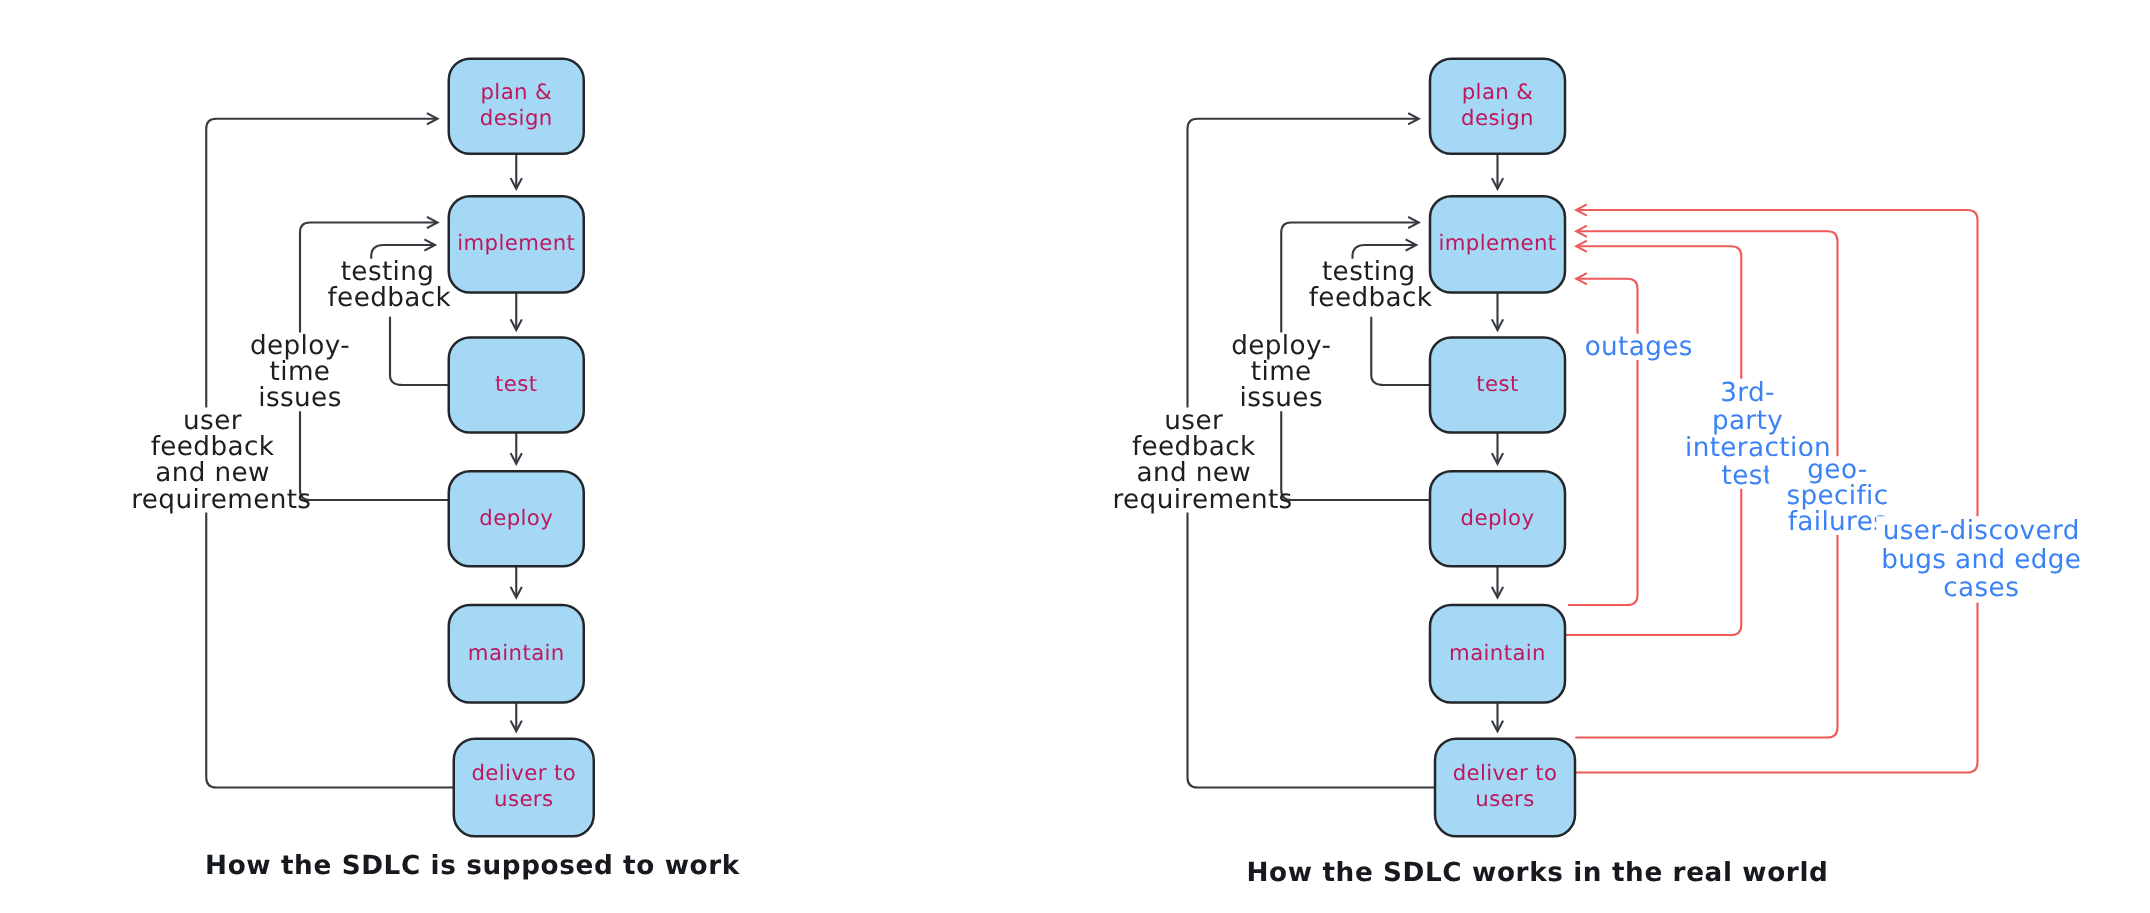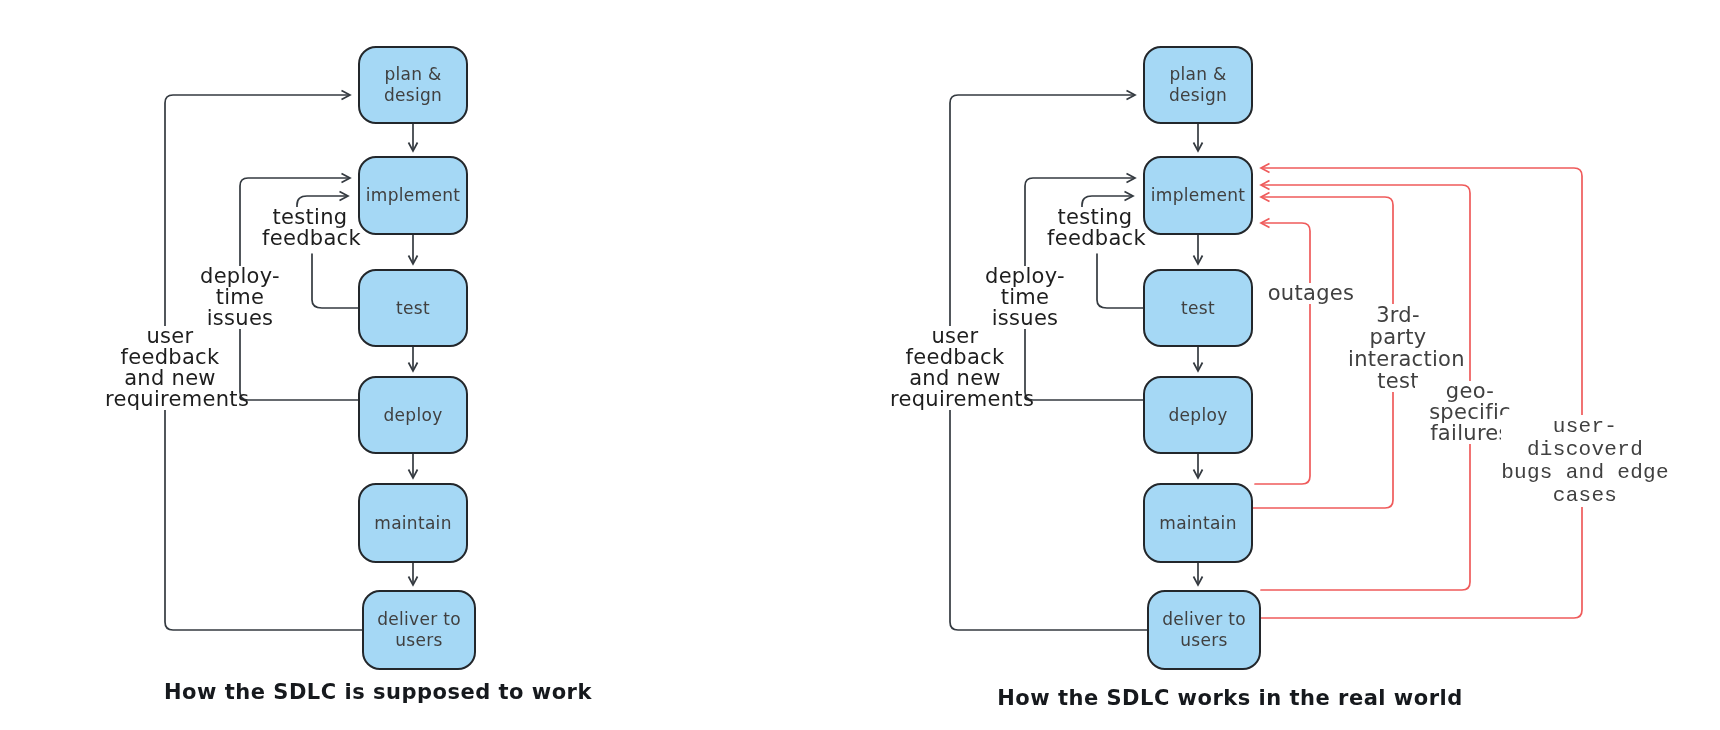--- a/index.html
+++ b/index.html
@@ -5,30 +5,30 @@
   html,body{margin:0;padding:0;background:#ffffff;}
   .canvas{
     position:relative;width:1720px;height:730px;background:#ffffff;overflow:hidden;
     font-family:"DejaVu Sans",sans-serif;color:#1e1e1e;
   }
   .diagram{position:absolute;top:0;height:730px;}
   .diagram svg{position:absolute;left:0;top:0;z-index:0;}
   .box{
     position:absolute;z-index:2;background:#a5d8f5;border:2px solid #23272b;border-radius:18px;
     display:flex;align-items:center;justify-content:center;text-align:center;
-    font-size:17px;line-height:21px;color:#404040;padding:4px;box-sizing:border-box;
+    font-size:17px;line-height:21px;color:#be185d;padding:4px;box-sizing:border-box;
     letter-spacing:.3px;
   }
   .lbl{
     position:absolute;z-index:1;background:#ffffff;text-align:center;
     font-size:21px;color:#1e1e1e;letter-spacing:.3px;
   }
   .lbl .ln{display:block;}
   .lbl.black .ln{line-height:21px;}
-  .lbl.red{color:#404040;margin-top:16px;}
+  .lbl.red{color:#3b82f6;}
   .title{
     position:absolute;z-index:2;text-align:center;font-size:21px;font-weight:bold;
     letter-spacing:.5px;color:#16191d;white-space:nowrap;
   }
 </style>
 </head>
 <body>
 
 <div class="canvas">
 
@@ -122,30 +122,30 @@
     </div>
     <div class="lbl black" style="left:105px;top:326px;width:130px;line-height:23px;">
       <span class="ln">user feedback</span>
       <span class="ln">and new</span>
       <span class="ln">requirements</span>
     </div>
 
     <div class="lbl red" style="left:480px;top:267px;width:92px;line-height:21px;">
       <span class="ln">outages</span>
     </div>
-    <div class="lbl red" style="left:563px;top:288px;width:100px;line-height:22px;">
+    <div class="lbl red" style="left:563px;top:303px;width:100px;line-height:22px;">
       <span class="ln">3rd-party</span>
       <span class="ln">interaction</span>
       <span class="ln">test</span>
     </div>
     <div class="lbl red" style="left:630px;top:365px;width:110px;line-height:21px;">
       <span class="ln">geo-specific</span>
       <span class="ln">failures</span>
     </div>
-    <div class="lbl red" style="left:716px;top:399px;width:168px;line-height:23px;font-family:Liberation Mono, monospace;">
+    <div class="lbl red" style="left:716px;top:413px;width:168px;line-height:23px;">
       <span class="ln">user-discoverd</span>
       <span class="ln">bugs and edge cases</span>
     </div>
 
     <div class="title" style="left:138px;top:686px;width:614px;">How the SDLC works in the real world</div>
   </section>
 
 </div>
 
 </body></html>

